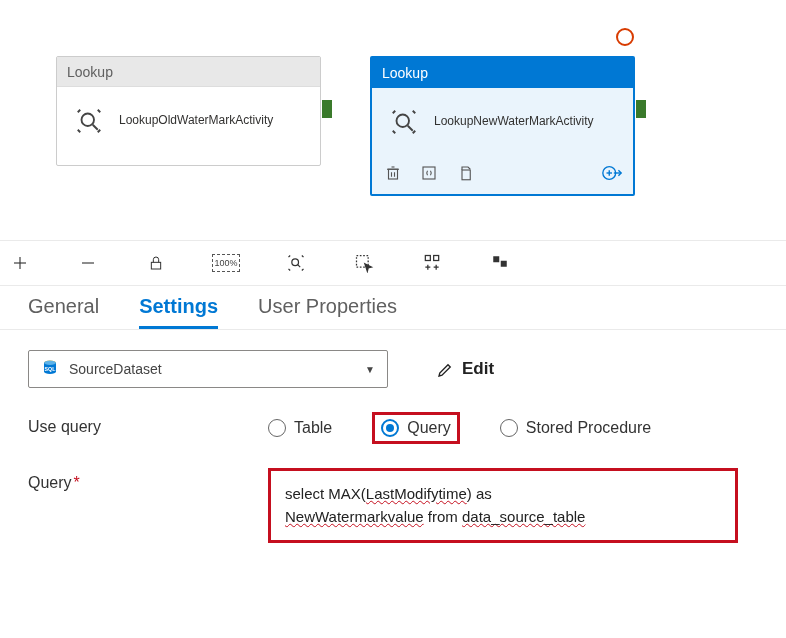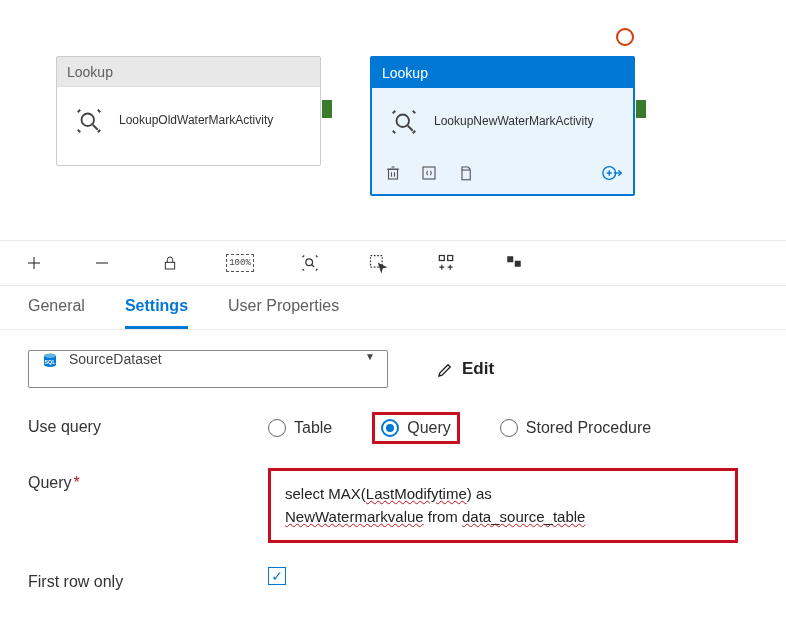--- a/index.html
+++ b/index.html
@@ -75,45 +75,44 @@
     position:absolute;
     width:18px; height:18px;
     border:2px solid #d83b01;
     border-radius:50%;
     top: 28px; left: 616px;
   }
   
   .toolbar-row {
     border-top:1px solid #eaeaea;
     border-bottom:1px solid #eaeaea;
-    padding: 10px 22px;
+    padding: 10px 8px;
     display:flex;
     align-items:center;
     gap: 44px;
     color:#444;
-    font-family:Liberation Mono, monospace;
   }
   .toolbar-row .tbtn {
     width:24px; height:24px;
     display:flex; align-items:center; justify-content:center;
     cursor:pointer;
     font-size:18px;
   }
   
   .tabs {
     display:flex;
     gap: 40px;
     padding: 0 28px;
     border-bottom:1px solid #eaeaea;
     height: 44px;
     align-items: stretch;
   }
   .tab {
     display:flex; align-items:center;
-    font-size:16px;
+    font-size:20px;
     color:#606060;
     cursor:pointer;
     border-bottom: 3px solid transparent;
   }
   .tab.active { color:#0078d4; border-bottom-color:#0078d4; font-weight:600;}
   
   .form {
     padding: 20px 28px 10px;
   }
   .form-row {
@@ -129,20 +128,21 @@
   }
   .req { color:#c50f1f; margin-left:2px;}
   .form-control { flex:1; display:flex; align-items:center; gap:8px;}
   .dropdown {
     flex:1;
     max-width: 360px;
     height:38px;
     border:1px solid #8a8886;
     border-radius:2px;
     display:flex;
+    align-items:center;
     padding: 0 12px;
     gap:10px;
     color:#444;
     cursor:pointer;
   }
   .dropdown .dd-caret { margin-left:auto; font-size:10px;}
   .edit-link {
     display:flex; align-items:flex-end; gap:8px;
     font-size:17px; font-weight:600; color:#222;
     margin-left: 40px;
@@ -355,20 +355,14 @@
 
   <div class="form-row">
     <div class="form-label">
       <span>Query</span><span class="req">*</span>
     </div>
     <div class="form-control">
       <div class="query-box" id="query-box"><span>select MAX(</span><span class="wavy">LastModifytime</span><span>) as </span><br><span class="wavy">NewWatermarkvalue</span><span> from </span><span class="wavy">data_source_table</span></div>
     </div>
   </div>
 
-  <div class="form-row" style="margin-bottom:4px;">
-    <div class="form-label">First row only</div>
-    <div class="form-control">
-      <div class="checkbox">✓</div>
-    </div>
-  </div>
 
 </div>
 
 </body></html>

